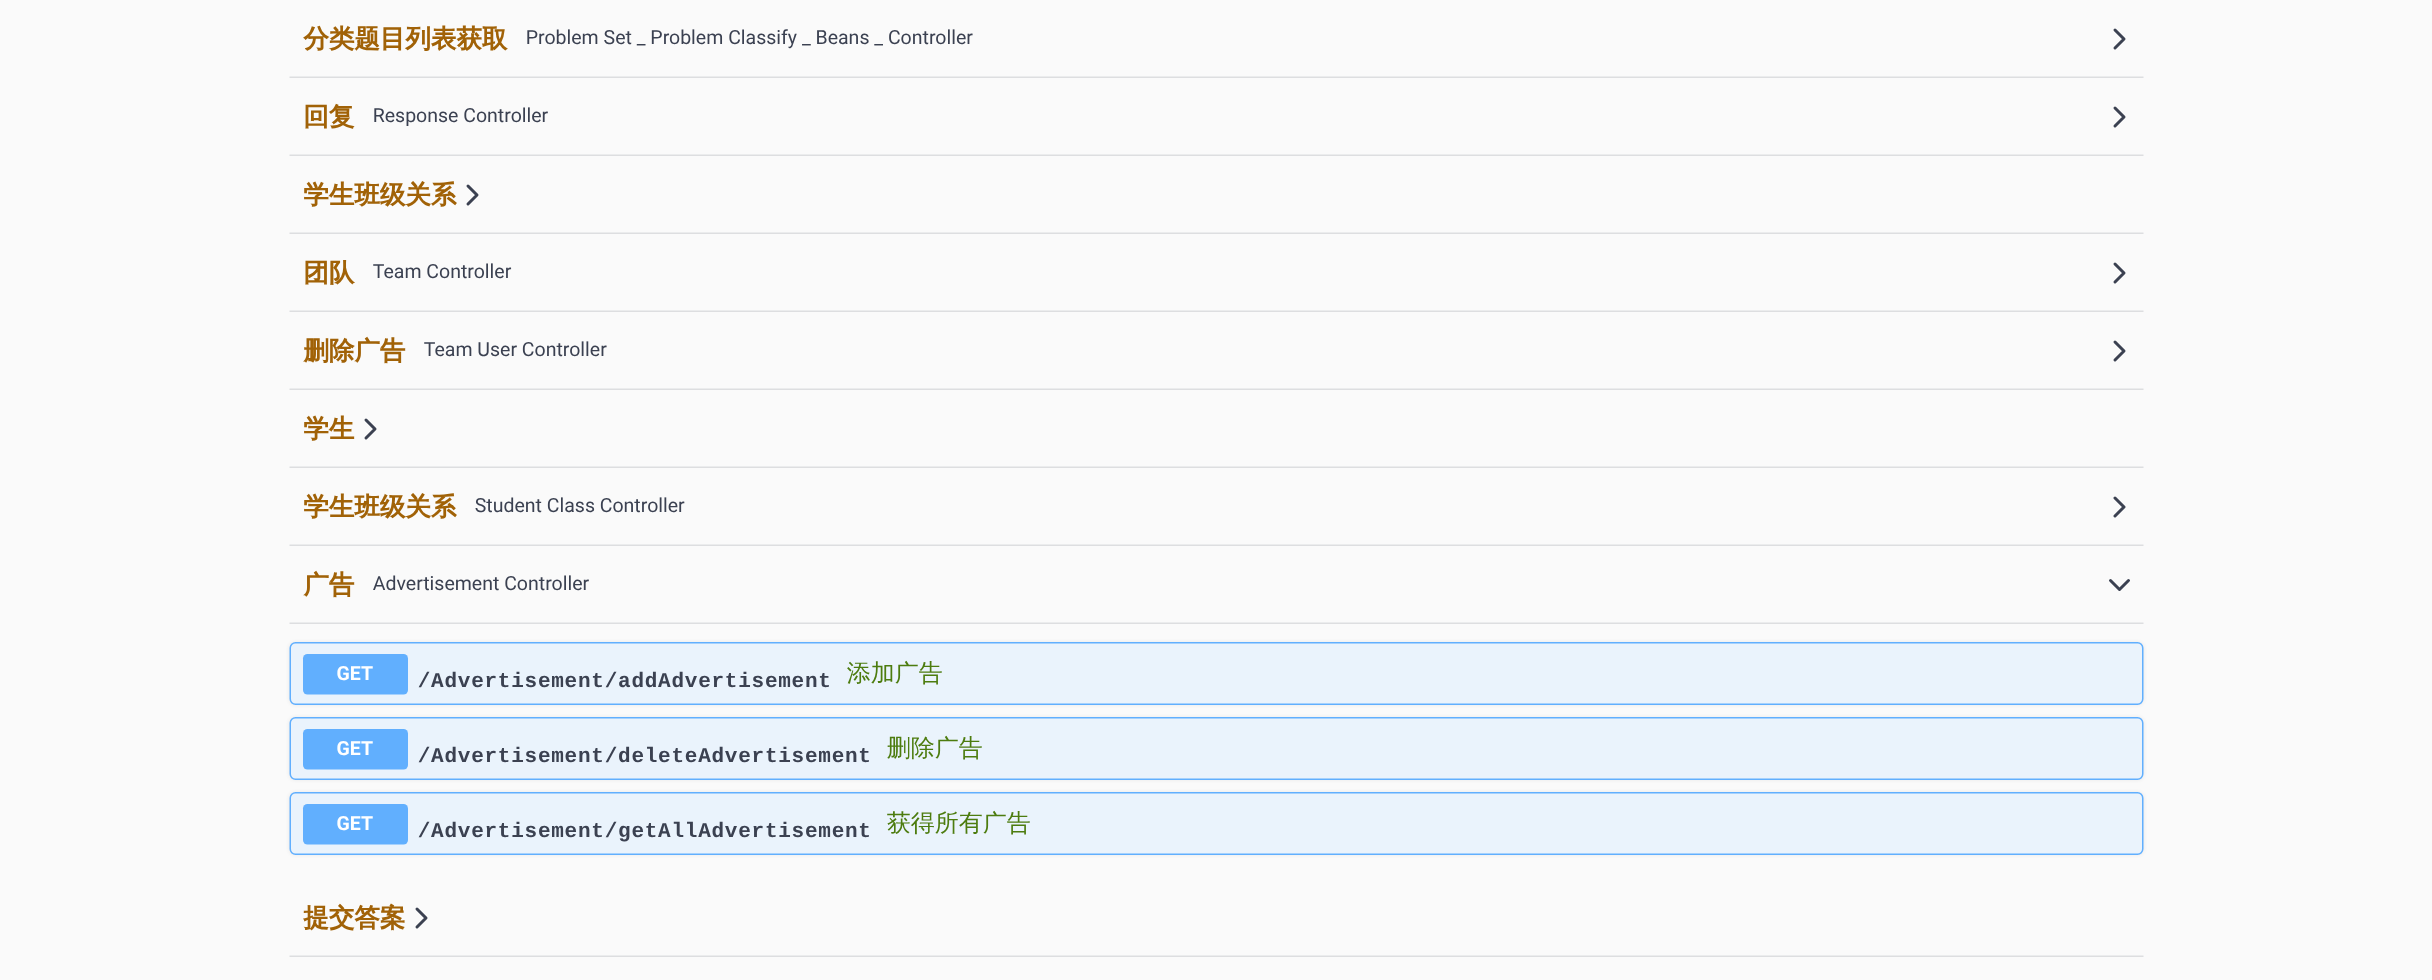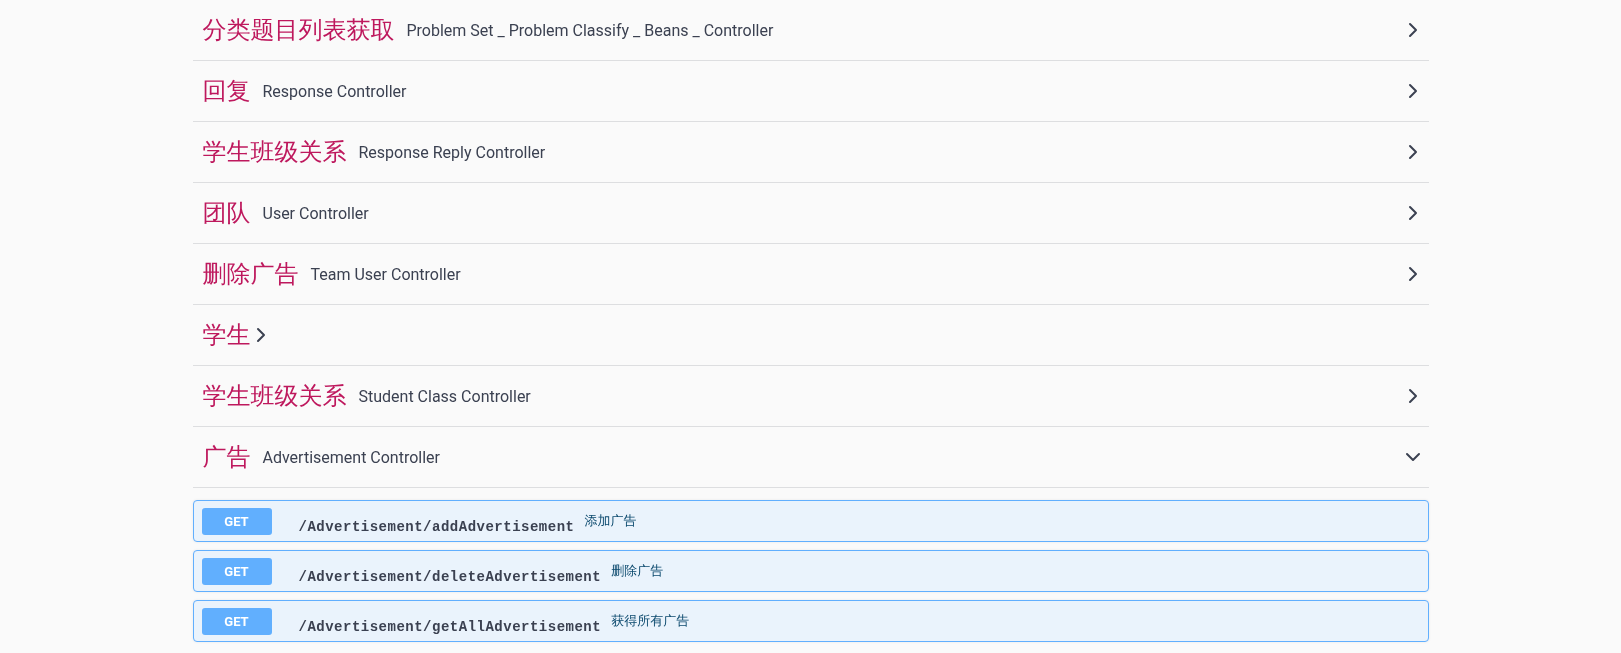--- a/index.html
+++ b/index.html
@@ -17,27 +17,27 @@
   }
   .tag-row {
     display: flex;
     align-items: center;
     border-bottom: 1px solid rgba(59,65,81,0.15);
     padding: 14px 6px 14px 10px;
     cursor: pointer;
     user-select: none;
   }
   .tag-title {
-    font-size: 24px;
-    font-weight: 400;
-    color: #be185d;
+    font-size: 17px;
+    font-weight: 700;
+    color: #a16207;
     white-space: nowrap;
   }
   .tag-desc {
-    font-size: 16px;
+    font-size: 13px;
     color: #3b4151;
     margin-left: 12px;
     flex: 1;
   }
   .arrow {
     width: 20px;
     height: 20px;
     flex: 0 0 auto;
   }
   .arrow svg { display: block; }
@@ -58,34 +58,34 @@
   }
   .method-badge {
     background: #61affe;
     color: #ffffff;
     font-size: 13px;
     font-weight: 700;
     text-align: center;
     min-width: 70px;
     padding: 6px 0;
     border-radius: 3px;
-    margin-right: 27px;
+    margin-right: 7px;
     font-family: -apple-system, BlinkMacSystemFont, "Segoe UI", Roboto, sans-serif;
   }
   .op-path {
     font-family: "SFMono-Regular", Consolas, "Liberation Mono", Menlo, Courier, monospace;
     font-size: 14px;
     font-weight: 600;
     color: #3b4151;
     letter-spacing: 0.5px;
     margin-top: 12px;
   }
   .op-desc {
-    font-size: 13px;
-    color: #0c4a6e;
+    font-size: 16px;
+    color: #4d7c0f;
     margin-left: 10px;
     font-family: -apple-system, BlinkMacSystemFont, "Segoe UI", Roboto, sans-serif;
   }
   .opblocks-wrap {
     padding: 4px 0 8px 0;
   }
 </style>
 </head>
 <body>
 
@@ -103,30 +103,29 @@
       <span class="tag-title">回复</span>
       <span class="tag-desc">Response Controller</span>
       <span class="arrow right">
         <svg width="20" height="20" viewBox="0 0 20 20" fill="none">
           <path d="M7 4l6 6-6 6" stroke="#3b4151" stroke-width="2" stroke-linecap="round" stroke-linejoin="round"></path>
         </svg>
       </span>
     </div>
     <div class="tag-row">
       <span class="tag-title">学生班级关系</span>
-      <span class="tag-desc">Response Reply Controller</span>
       <span class="arrow right">
         <svg width="20" height="20" viewBox="0 0 20 20" fill="none">
           <path d="M7 4l6 6-6 6" stroke="#3b4151" stroke-width="2" stroke-linecap="round" stroke-linejoin="round"></path>
         </svg>
       </span>
     </div>
     <div class="tag-row">
       <span class="tag-title">团队</span>
-      <span class="tag-desc">User Controller</span>
+      <span class="tag-desc">Team Controller</span>
       <span class="arrow right">
         <svg width="20" height="20" viewBox="0 0 20 20" fill="none">
           <path d="M7 4l6 6-6 6" stroke="#3b4151" stroke-width="2" stroke-linecap="round" stroke-linejoin="round"></path>
         </svg>
       </span>
     </div>
     <div class="tag-row">
       <span class="tag-title">删除广告</span>
       <span class="tag-desc">Team User Controller</span>
       <span class="arrow right">

